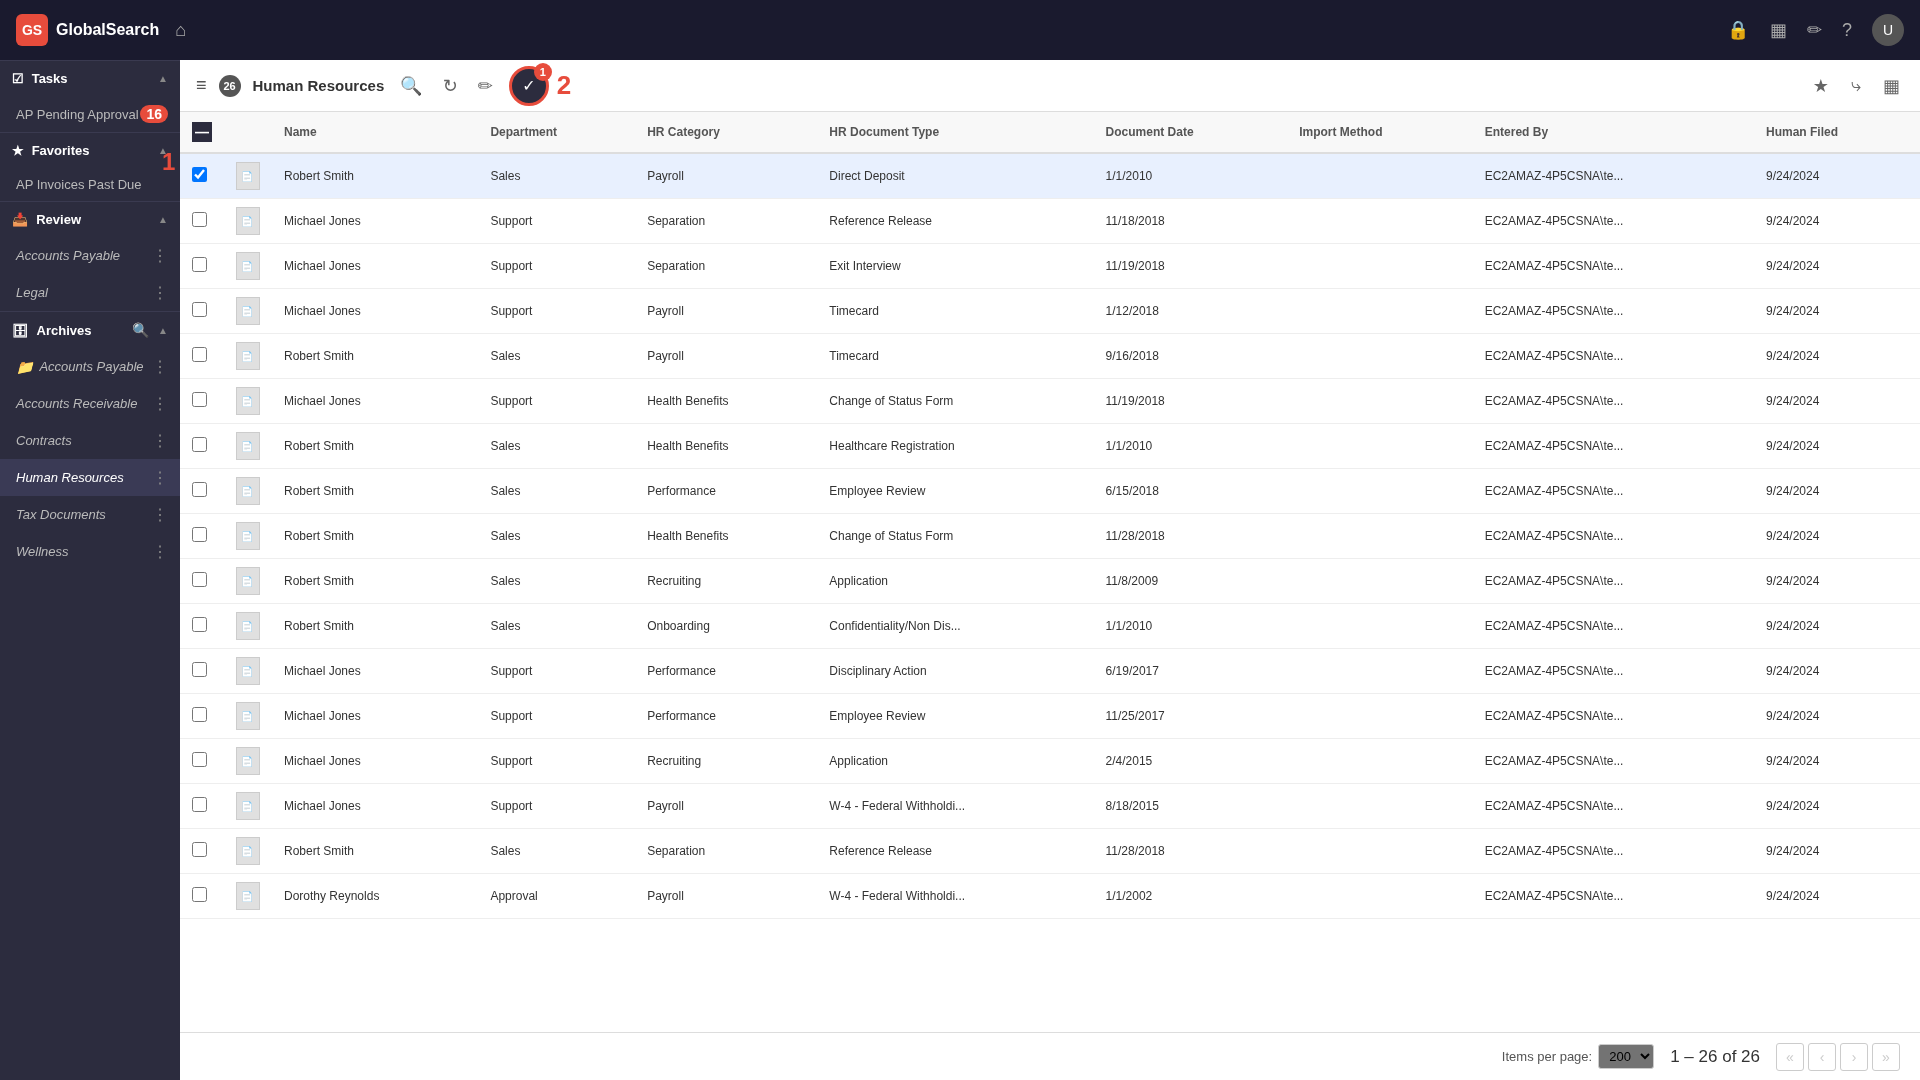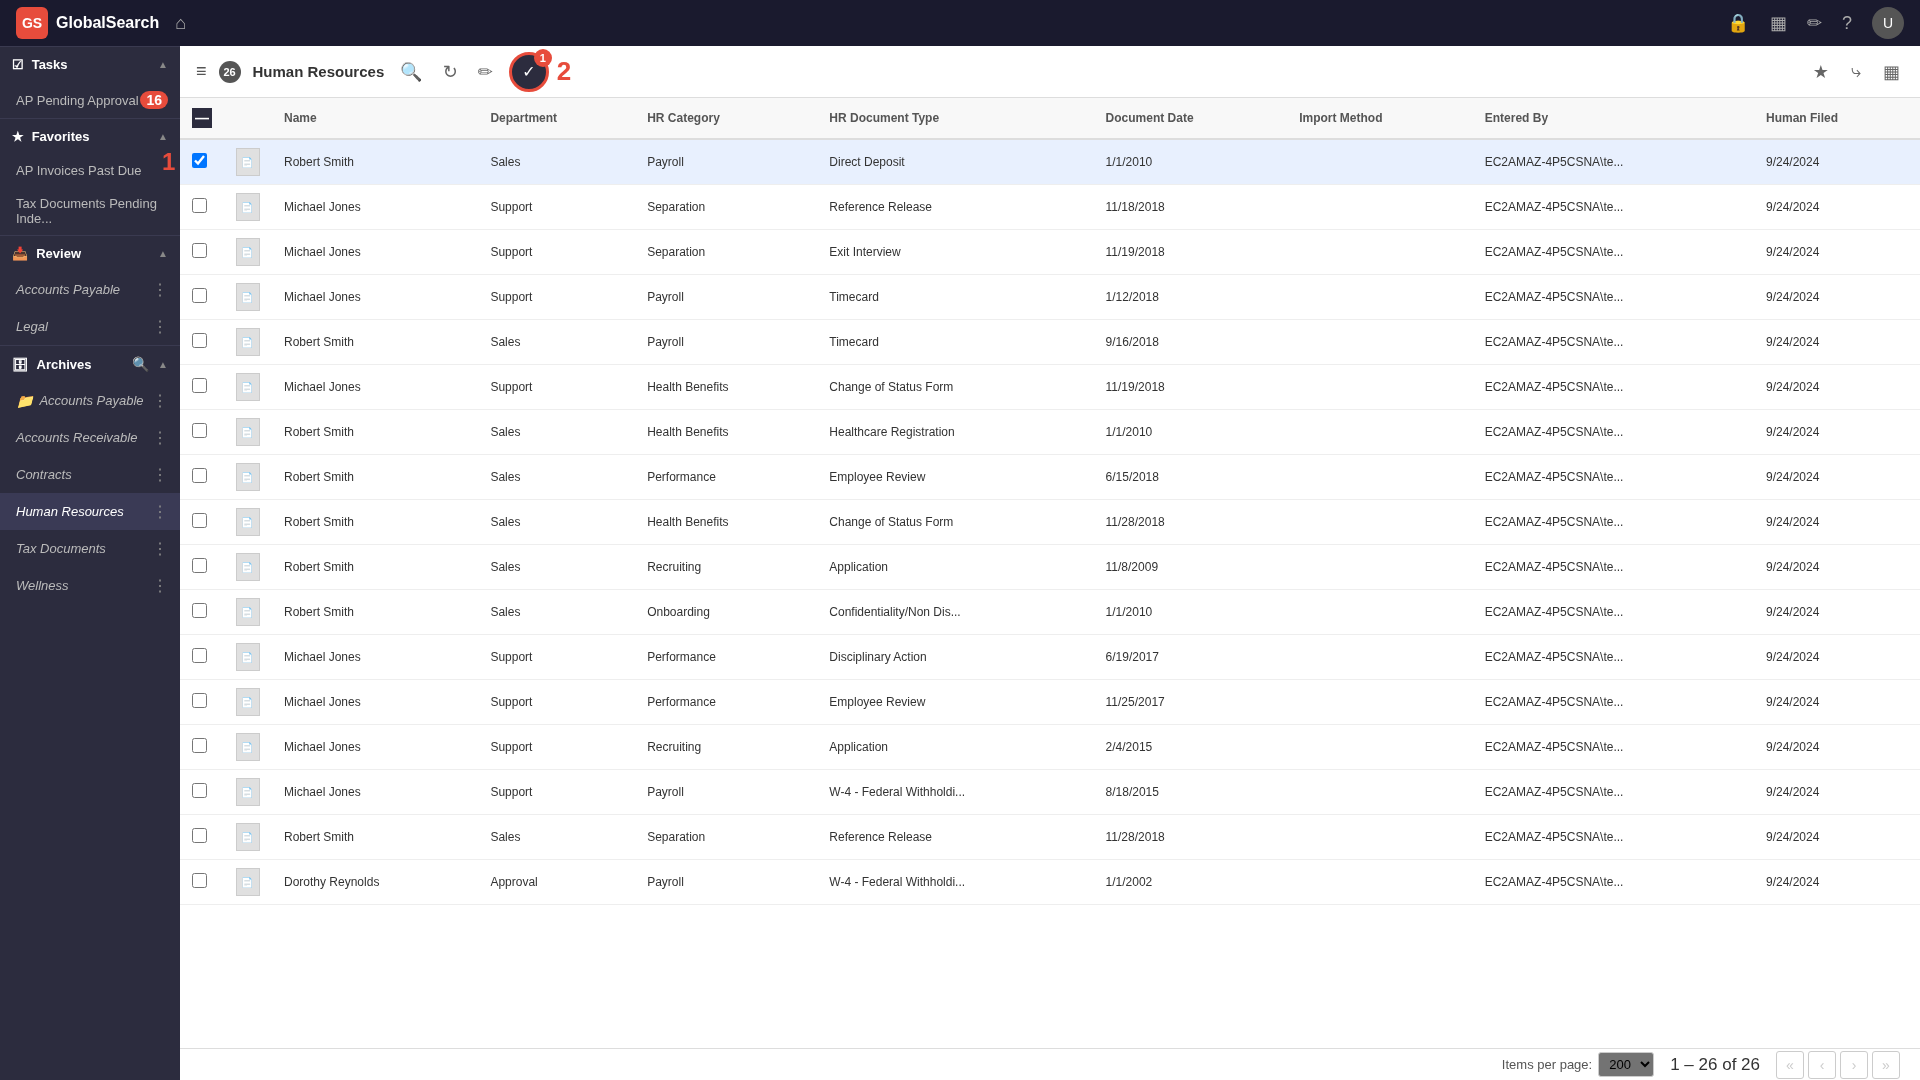--- a/index.html
+++ b/index.html
@@ -1,21 +1,21 @@
 <!DOCTYPE html>
 <html><head>
   <meta charset="utf-8">
   <style>
     * { box-sizing: border-box; margin: 0; padding: 0; }
     body { font-family: 'Segoe UI', Arial, sans-serif; font-size: 13px; background: #f0f0f0; color: #333; height: 1080px; width: 1920px; overflow: hidden; display: flex; flex-direction: column; }
 
     
     .top-nav {
       background: #1a1a2e;
-      height: 46px;
+      height: 60px;
       display: flex;
       align-items: center;
       padding: 14px 16px;
       justify-content: space-between;
       flex-shrink: 0;
     }
     .top-nav-left { display: flex; align-items: center; gap: 16px; }
     .logo { display: flex; align-items: center; gap: 8px; color: white; font-size: 16px; font-weight: bold; }
     .logo-icon { width: 32px; height: 32px; background: #e74c3c; border-radius: 6px; display: flex; align-items: center; justify-content: center; color: white; font-size: 14px; font-weight: bold; }
     .home-icon { color: #aaa; font-size: 18px; cursor: pointer; }
@@ -171,21 +171,21 @@
     }
     .master-checkbox-dash { color: white; font-weight: bold; font-size: 14px; }
 
     
     .row-checked-highlight { background: #e8f0fe !important; }
 
     
     .pagination-bar {
       background: #fff;
       border-top: 1px solid #ddd;
-      height: 32px;
+      height: 48px;
       display: flex;
       align-items: center;
       justify-content: flex-end;
       padding: 0 20px;
       gap: 16px;
       flex-shrink: 0;
     }
     .pagination-label { font-size: 13px; color: #555; }
     .items-per-page {
       display: flex; align-items: center; gap: 6px;
@@ -263,23 +263,20 @@
 
     <div class="sidebar-section-header">
       <div class="left">
         <span>★</span>
         <span>Favorites</span>
       </div>
       <span class="chevron">▲</span>
     </div>
     <div class="sidebar-item">
       <span>AP Invoices Past Due</span>
-    </div>
-    <div class="sidebar-item">
-      <span>Tax Documents Pending Inde...</span>
     </div>
 
     <div class="sidebar-section-header">
       <div class="left">
         <span>📥</span>
         <span>Review</span>
       </div>
       <span class="chevron">▲</span>
     </div>
     <div class="sidebar-item">

